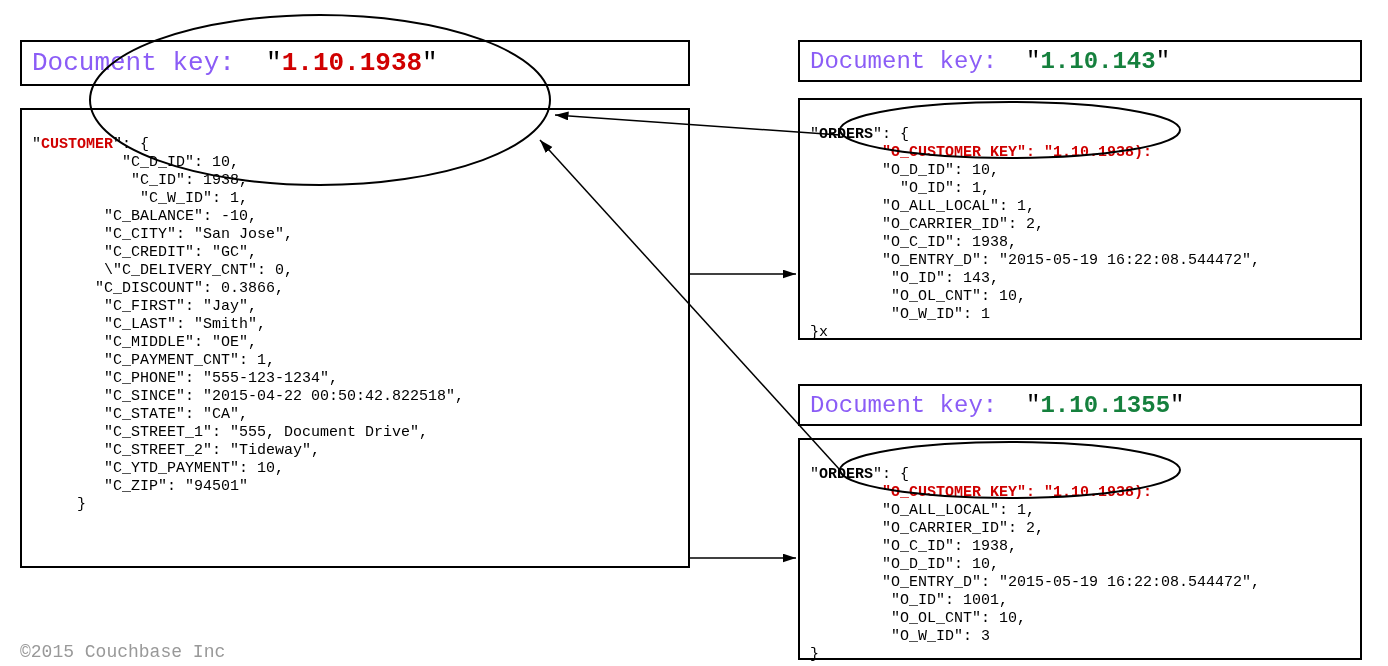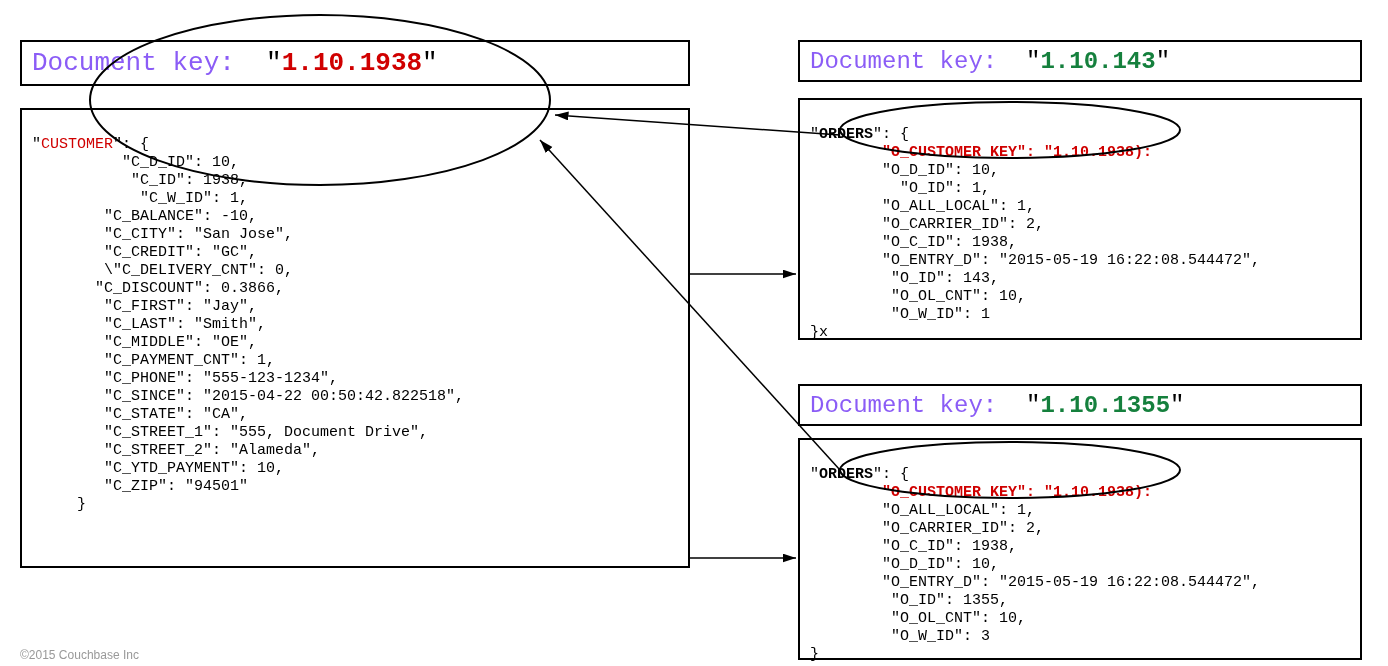--- a/index.html
+++ b/index.html
@@ -26,30 +26,30 @@
   }
   .header-box .label { color:#8b5cf6; }
   .header-box .key-red  { color:#d00000; font-weight:bold; }
   .header-box .key-blue { color:#15803d; font-weight:bold; }
   .doc-box {
     padding: 8px 10px;
     font-size: 15px;
     line-height: 18px;
     white-space: pre;
   }
-  .doc-section-name       { color:#d00000; font-weight:normal; }
+  .doc-section-name       { color:#d00000; font-weight:bold; }
   .doc-section-name-black { color:#000;    font-weight:bold; }
   .fk-line                { color:#d00000; font-weight:bold; }
   .footer-note {
     position:absolute;
     left:20px;
     bottom:4px;
     color:#999;
-    font-family: Liberation Sans, sans-serif;
-    font-size:12px;
+    font-family: Liberation Mono, monospace;
+    font-size:18px;
   }
   svg.overlay {
     position:absolute;
     left:0; top:0;
     width:1388px; height:666px;
     pointer-events:none;
   }
 </style>
 </head>
 <body>
@@ -70,21 +70,21 @@
         \"C_DELIVERY_CNT": <span>0</span>,
        "C_DISCOUNT": <span>0.3866</span>,
         "C_FIRST": "<span>Jay</span>",
         "C_LAST": "<span>Smith</span>",
         "C_MIDDLE": "<span>OE</span>",
         "C_PAYMENT_CNT": <span>1</span>,
         "C_PHONE": "<span>555-123-1234</span>",
         "C_SINCE": "<span>2015-04-22 00:50:42.822518</span>",
         "C_STATE": "<span>CA</span>",
         "C_STREET_1": "<span>555, Document Drive</span>",
-        "C_STREET_2": "<span>Alameda</span>",
+        "C_STREET_2": "<span>Tideway</span>",
         "C_YTD_PAYMENT": <span>10</span>,
         "C_ZIP": "<span>94501</span>"
      }
 </div>
 
 <div class="box header-box" style="left:798px; top:40px; width:564px; height:42px; font-size:24px;">
   <span class="label">Document key:</span>
   <span>&nbsp;"</span><span class="key-blue">1.10.143</span><span>"</span>
 </div>
 
@@ -109,21 +109,21 @@
 </div>
 
 <div class="box doc-box" style="left:798px; top:438px; width:564px; height:222px;">
 <span>"</span><span class="doc-section-name-black">ORDERS</span><span>": {</span>
         <span class="fk-line">"<span>O_CUSTOMER_KEY</span>": "<span>1.10.1938</span>):</span>
         "O_ALL_LOCAL": <span>1</span>,
         "O_CARRIER_ID": <span>2</span>,
         "O_C_ID": <span>1938</span>,
         "O_D_ID": <span>10</span>,
         "O_ENTRY_D": "<span>2015-05-19 16:22:08.544472</span>",
-         "O_ID": <span>1355</span>,
+         "O_ID": <span>1001</span>,
          "O_OL_CNT": <span>10</span>,
          "O_W_ID": <span>3</span>
 <span>}</span>
 </div>
 
 <div class="footer-note">©2015 Couchbase Inc</div>
 
 <svg class="overlay">
   <defs>
     <marker id="arrowhead" markerWidth="10" markerHeight="10" refX="9" refY="3" orient="auto">

